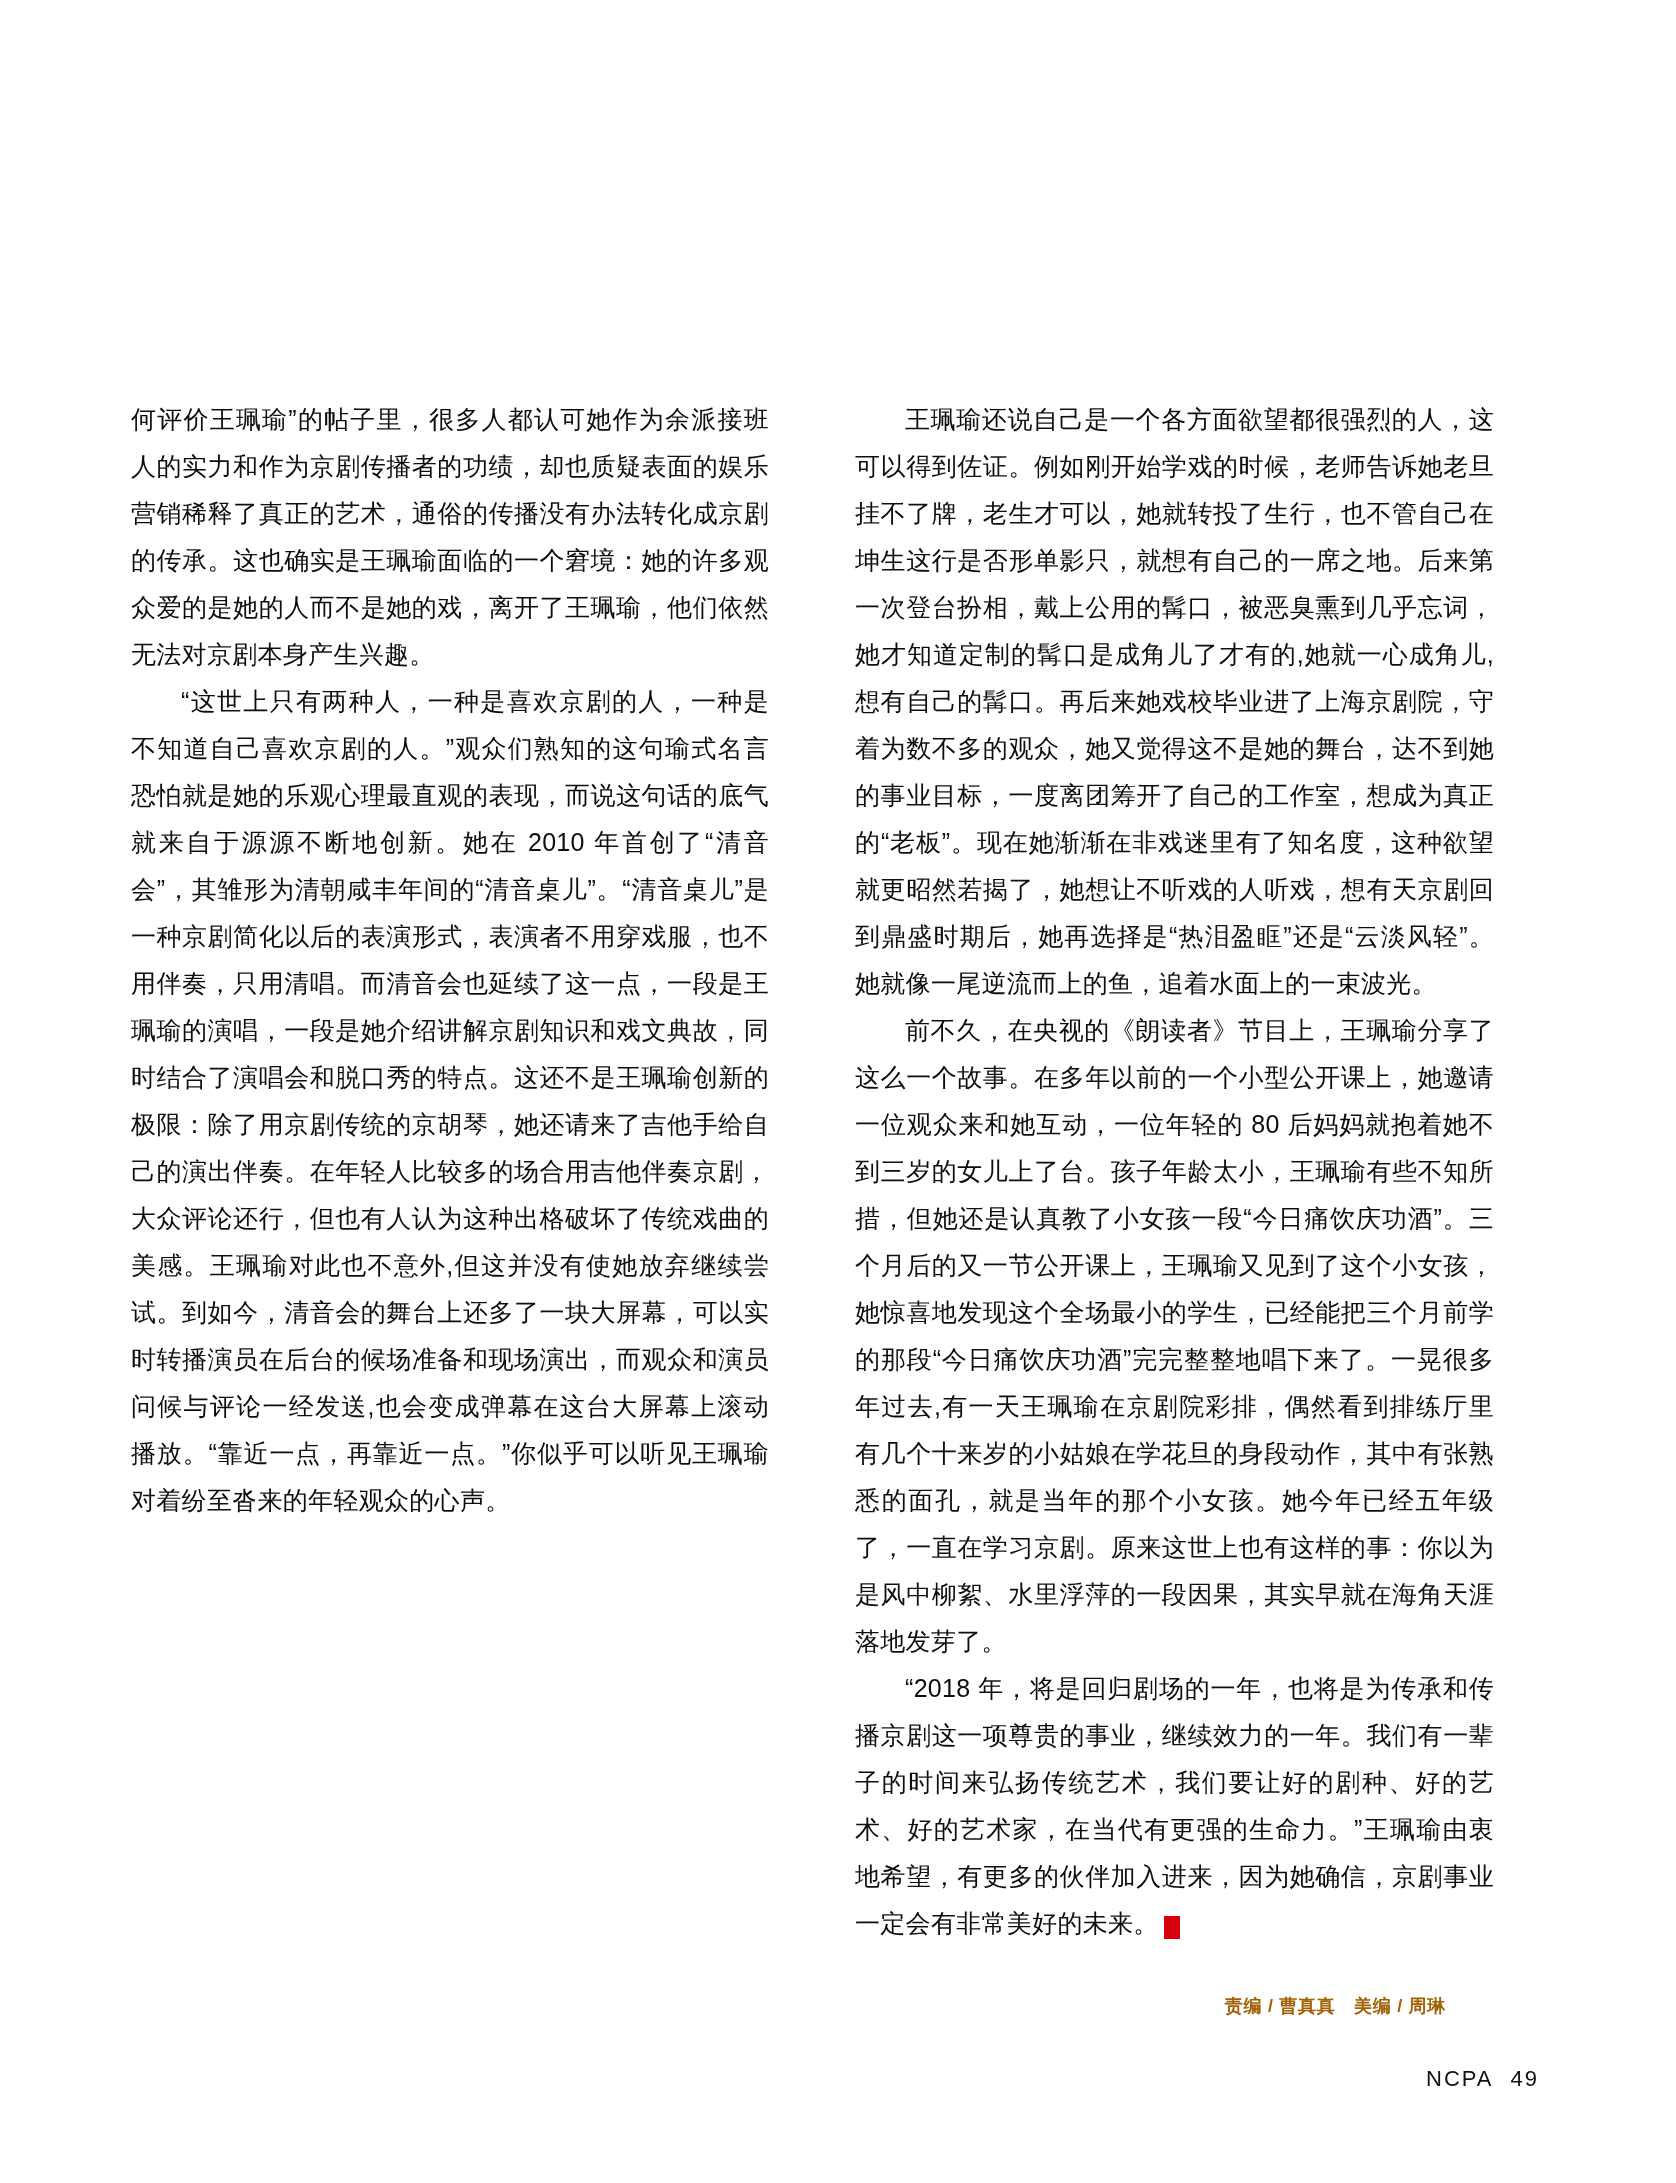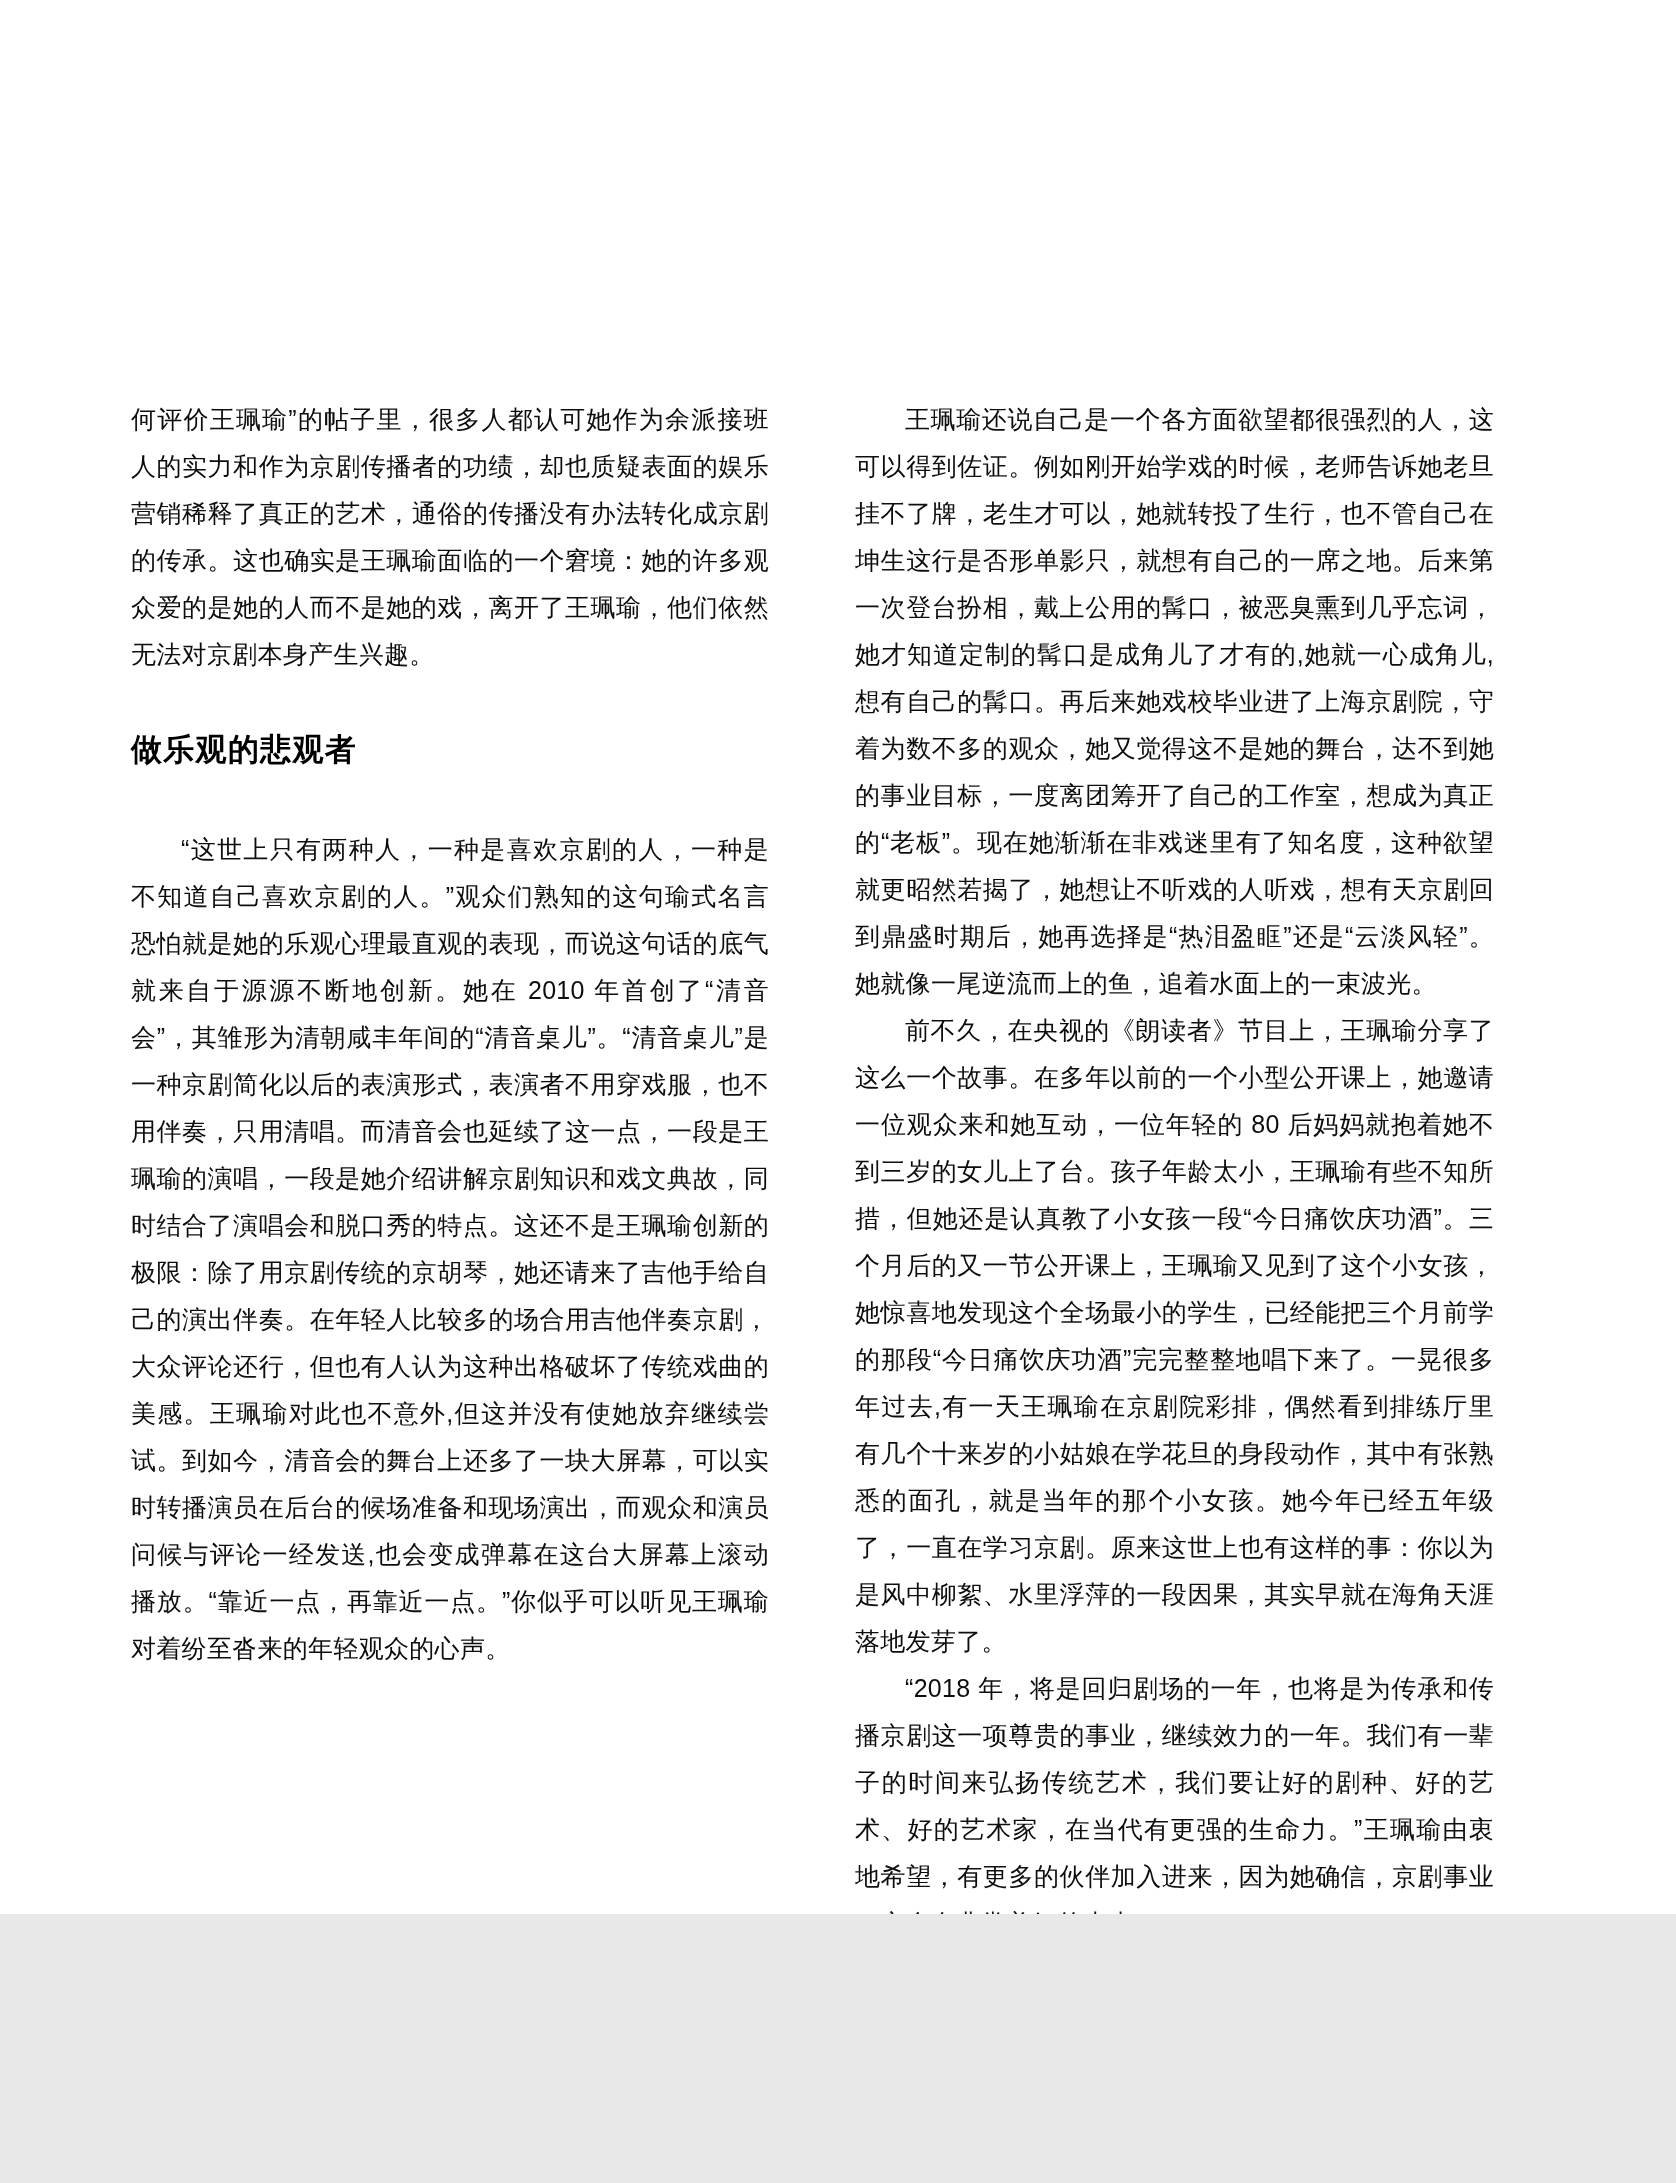--- a/index.html
+++ b/index.html
@@ -3,21 +3,21 @@
 <meta charset="utf-8">
 <style>
   html, body {
     margin: 0;
     padding: 0;
     background: #e8e8e8;
   }
   .page {
     position: relative;
     width: 1676px;
-    height: 1914px;
+    height: 2183px;
     margin: 0 auto;
     background: #ffffff;
     font-family: "Liberation Sans", "DejaVu Sans", sans-serif;
     color: #000;
     overflow: hidden;
   }
   .column {
     position: absolute;
     top: 396px;
   }
@@ -87,21 +87,20 @@
   }
   .pageno .num { margin-left: 17px; }
 </style>
 </head>
 <body>
 
 <div class="page">
 
   <div class="column col-left">
     <p class="para"><span>何评价王珮瑜”的帖子里，很多人都认可她作为余派接班人的实力和作为京剧传播者的功绩，却也质疑表面的娱乐营销稀释了真正的艺术，通俗的传播没有办法转化成京剧的传承。这也确实是王珮瑜面临的一个窘境：她的许多观众爱的是她的人而不是她的戏，离开了王珮瑜，他们依然无法对京剧本身产生兴趣。</span></p>
-    <h2 class="para heading"><span>做乐观的悲观者</span></h2>
     <p class="para indent"><span>“这世上只有两种人，一种是喜欢京剧的人，一种是不知道自己喜欢京剧的人。”观众们熟知的这句瑜式名言恐怕就是她的乐观心理最直观的表现，而说这句话的底气就来自于源源不断地创新。她在 2010 年首创了“清音会”，其雏形为清朝咸丰年间的“清音桌儿”。“清音桌儿”是一种京剧简化以后的表演形式，表演者不用穿戏服，也不用伴奏，只用清唱。而清音会也延续了这一点，一段是王珮瑜的演唱，一段是她介绍讲解京剧知识和戏文典故，同时结合了演唱会和脱口秀的特点。这还不是王珮瑜创新的极限：除了用京剧传统的京胡琴，她还请来了吉他手给自己的演出伴奏。在年轻人比较多的场合用吉他伴奏京剧，大众评论还行，但也有人认为这种出格破坏了传统戏曲的美感。王珮瑜对此也不意外,但这并没有使她放弃继续尝试。到如今，清音会的舞台上还多了一块大屏幕，可以实时转播演员在后台的候场准备和现场演出，而观众和演员问候与评论一经发送,也会变成弹幕在这台大屏幕上滚动播放。“靠近一点，再靠近一点。”你似乎可以听见王珮瑜对着纷至沓来的年轻观众的心声。</span></p>
   </div>
 
   <div class="column col-right">
     <p class="para indent"><span>王珮瑜还说自己是一个各方面欲望都很强烈的人，这可以得到佐证。例如刚开始学戏的时候，老师告诉她老旦挂不了牌，老生才可以，她就转投了生行，也不管自己在坤生这行是否形单影只，就想有自己的一席之地。后来第一次登台扮相，戴上公用的髯口，被恶臭熏到几乎忘词，她才知道定制的髯口是成角儿了才有的,她就一心成角儿,想有自己的髯口。再后来她戏校毕业进了上海京剧院，守着为数不多的观众，她又觉得这不是她的舞台，达不到她的事业目标，一度离团筹开了自己的工作室，想成为真正的“老板”。现在她渐渐在非戏迷里有了知名度，这种欲望就更昭然若揭了，她想让不听戏的人听戏，想有天京剧回到鼎盛时期后，她再选择是“热泪盈眶”还是“云淡风轻”。她就像一尾逆流而上的鱼，追着水面上的一束波光。</span></p>
     <p class="para indent"><span>前不久，在央视的《朗读者》节目上，王珮瑜分享了这么一个故事。在多年以前的一个小型公开课上，她邀请一位观众来和她互动，一位年轻的 80 后妈妈就抱着她不到三岁的女儿上了台。孩子年龄太小，王珮瑜有些不知所措，但她还是认真教了小女孩一段“今日痛饮庆功酒”。三个月后的又一节公开课上，王珮瑜又见到了这个小女孩，她惊喜地发现这个全场最小的学生，已经能把三个月前学的那段“今日痛饮庆功酒”完完整整地唱下来了。一晃很多年过去,有一天王珮瑜在京剧院彩排，偶然看到排练厅里有几个十来岁的小姑娘在学花旦的身段动作，其中有张熟悉的面孔，就是当年的那个小女孩。她今年已经五年级了，一直在学习京剧。原来这世上也有这样的事：你以为是风中柳絮、水里浮萍的一段因果，其实早就在海角天涯落地发芽了。</span></p>
     <p class="para indent"><span>“2018 年，将是回归剧场的一年，也将是为传承和传播京剧这一项尊贵的事业，继续效力的一年。我们有一辈子的时间来弘扬传统艺术，我们要让好的剧种、好的艺术、好的艺术家，在当代有更强的生命力。”王珮瑜由衷地希望，有更多的伙伴加入进来，因为她确信，京剧事业一定会有非常美好的未来。</span><span class="seal" style="background: rgb(215, 0, 15);"><span class="seal-top">NC</span><span class="seal-bottom">PA</span></span></p>
   </div>
 
   <div class="credits"><span>责编 / 曹真真　美编 / 周琳</span></div>

